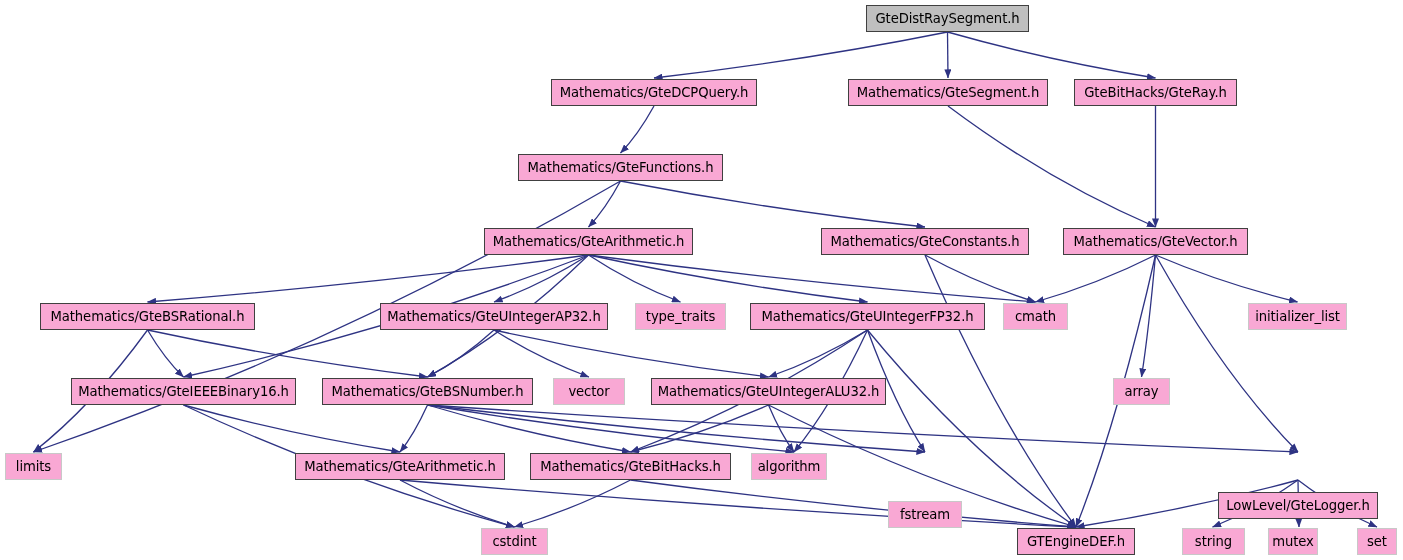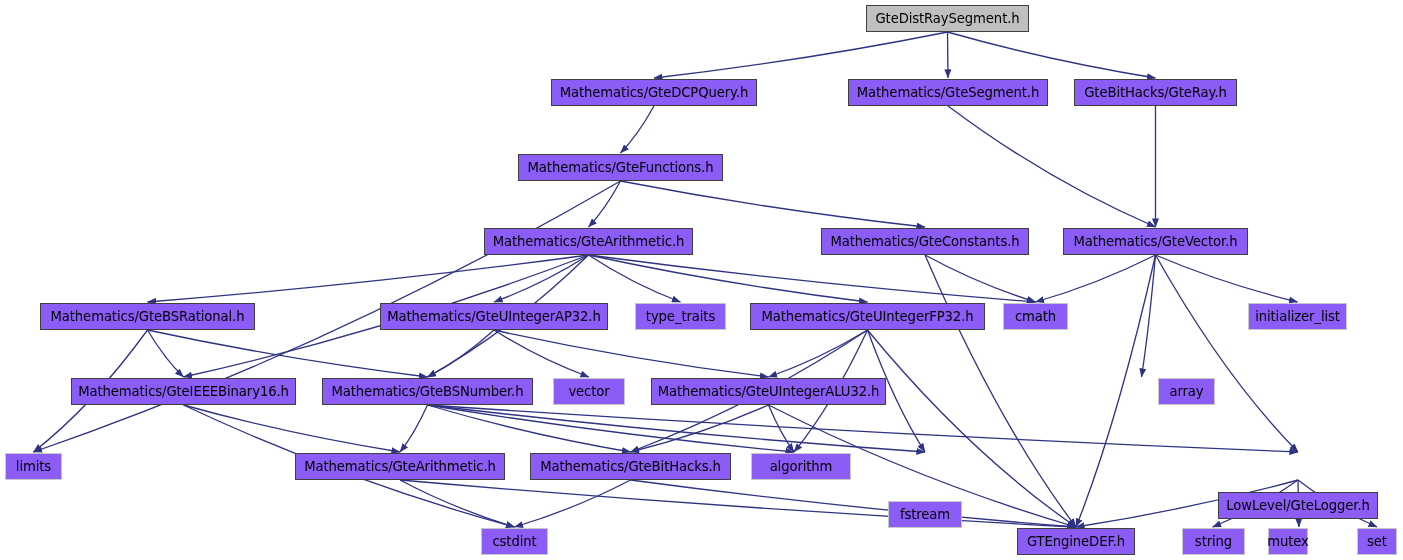--- a/index.html
+++ b/index.html
@@ -27,21 +27,21 @@
     position: absolute;
     box-sizing: border-box;
     display: flex;
     align-items: center;
     justify-content: center;
     white-space: nowrap;
     height: 27px;
     font-size: 13.2px;
     line-height: 1;
     color: #000000;
-    background: #8b5cf6;
+    background: #f9a8d4;
     border: 1px solid #c8c8c8;
     letter-spacing: -0.1px;
   }
   .node.strong {
     border: 1.6px solid #404040;
   }
   .node.root {
     background: #bfbfbf;
     border: 1.6px solid #404040;
   }
@@ -163,50 +163,50 @@
       </div>
       <div class="node strong" style="left: 322px; top: 378px; width: 211px;">
         <span class="node-label">Mathematics/GteBSNumber.h</span>
       </div>
       <div class="node weak" style="left: 553px; top: 378px; width: 72px;">
         <span class="node-label">vector</span>
       </div>
       <div class="node strong" style="left: 651px; top: 378px; width: 235px;">
         <span class="node-label">Mathematics/GteUIntegerALU32.h</span>
       </div>
-      <div class="node weak" style="left: 1113px; top: 378px; width: 57px; margin-left: 45px;">
+      <div class="node weak" style="left: 1113px; top: 378px; width: 57px;">
         <span class="node-label">array</span>
       </div>
       <div class="node weak" style="left: 5px; top: 453px; width: 57px;">
         <span class="node-label">limits</span>
       </div>
       <div class="node strong" style="left: 295px; top: 453px; width: 210px;">
         <span class="node-label">Mathematics/GteArithmetic.h</span>
       </div>
       <div class="node strong" style="left: 530px; top: 453px; width: 201px;">
         <span class="node-label">Mathematics/GteBitHacks.h</span>
       </div>
-      <div class="node weak" style="left: 751px; top: 453px; width: 100px;">
+      <div class="node weak" style="left: 751px; top: 453px; width: 76px;">
         <span class="node-label">algorithm</span>
       </div>
       <div class="node weak" style="left: 888px; top: 453px; width: 74px; margin-top: 48px;">
         <span class="node-label">fstream</span>
       </div>
       <div class="node strong" style="left: 1218px; top: 453px; width: 160px; margin-top: 39px;">
         <span class="node-label">LowLevel/GteLogger.h</span>
       </div>
       <div class="node weak" style="left: 481px; top: 528px; width: 67px;">
         <span class="node-label">cstdint</span>
       </div>
       <div class="node strong" style="left: 1017px; top: 528px; width: 118px;">
         <span class="node-label">GTEngineDEF.h</span>
       </div>
       <div class="node weak" style="left: 1182px; top: 528px; width: 63px;">
         <span class="node-label">string</span>
       </div>
-      <div class="node weak" style="left: 1268px; top: 528px; width: 40px;">
+      <div class="node weak" style="left: 1268px; top: 528px; width: 50px;">
         <span class="node-label">mutex</span>
       </div>
       <div class="node weak" style="left: 1357px; top: 528px; width: 40px;">
         <span class="node-label">set</span>
       </div>
     </div>
 </div>
 
 </body></html>

